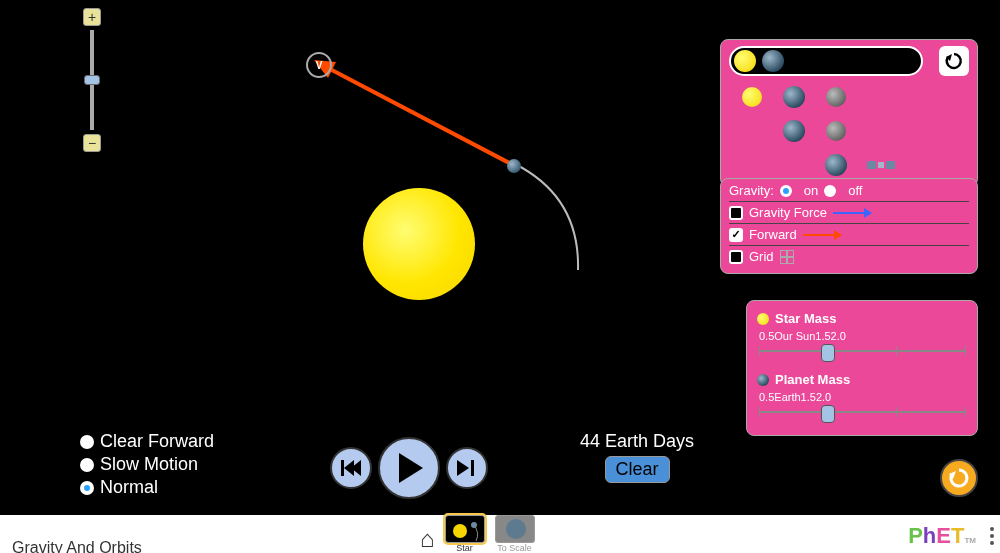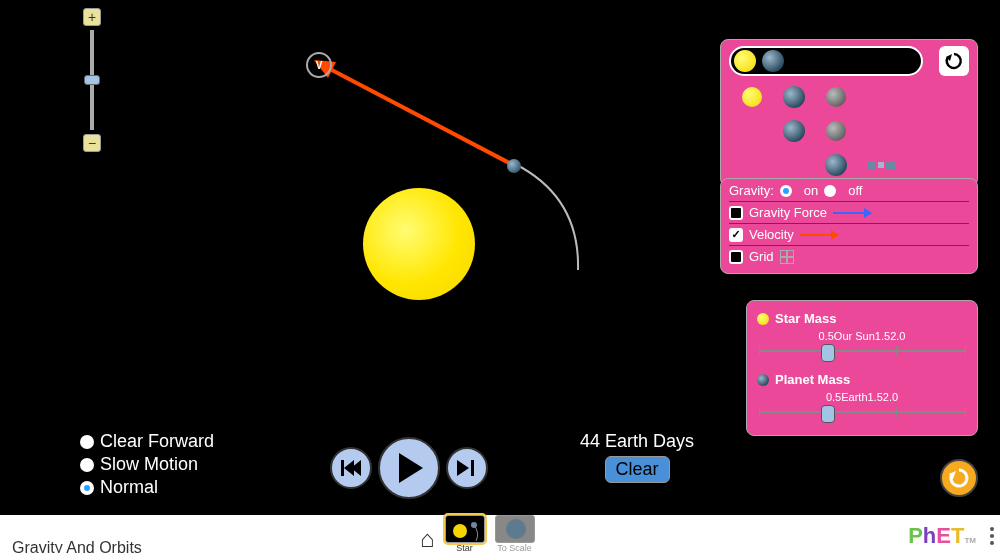--- a/index.html
+++ b/index.html
@@ -81,21 +81,21 @@
 .arrow-demo { width:38px; height:2px; position:relative; }
 .arrow-demo::after{ content:''; position:absolute; right:-1px; top:-4px; border-left:8px solid currentColor; border-top:5px solid transparent; border-bottom:5px solid transparent;}
 .arrow-blue{ background:#3a66ff; color:#3a66ff; }
 .arrow-orange{ background:#ff4a00; color:#ff4a00; }
 .path-demo{ width:20px; height:10px; border:1.5px solid #fff; border-top:none; border-radius:0 0 10px 10px; }
 .grid-demo{ width:14px;height:14px; display:grid; grid-template-columns:1fr 1fr; grid-template-rows:1fr 1fr; }
 .grid-demo span{ border:1px solid #aaa; }
 
 
 .mass-head{ display:flex;align-items:center;gap:6px; color:#fff; font-size:13px; font-weight:bold; margin-top:4px;}
-.ticks{ display:flex; justify-content:center; color:#fff; font-size:11px; margin:4px 2px 0;}
+.ticks{ display:flex; justify-content:flex-start; color:#fff; font-size:11px; margin:4px 2px 0;}
 .slider{ position:relative; height:22px; margin:0 2px; }
 .slider-track{ position:absolute; top:8px; left:0; right:0; height:2px; background:#888; }
 .slider-tick{ position:absolute; top:4px; width:1px; height:10px; background:#888; }
 .slider-thumb{ position:absolute; top:2px; width:14px; height:18px; background:#a4c4e6; border:1px solid #555; border-radius:4px; transform:translateX(-50%); }
 
 
 #footer { position:absolute; bottom:0; left:0; width:1000px; height:38px; background:#fff; display:flex; align-items:center; }
 #title { font-size:16px; color:#333; margin-left:12px;margin-top:28px; }
 #nav { position:absolute; left:420px; bottom:0; display:flex; align-items:flex-end; gap:10px; }
 .nav-item{ display:flex;flex-direction:column;align-items:center; font-size:9px; color:#999;}
@@ -241,21 +241,21 @@
       <span class="radio"></span>
         <span>off</span>
     </div>
     <div class="ck-row">
         <span class="ck"></span>
         <span>Gravity Force</span>
         <span class="arrow-demo arrow-blue"></span>
       </div>
     <div class="ck-row">
         <span class="ck checked"></span>
-        <span>Velocity</span>
+        <span>Forward</span>
         <span class="arrow-demo arrow-orange"></span>
       </div>
     <div class="ck-row">
         <span class="ck"></span>
         <span>Grid</span>
         <span class="grid-demo">
           <span></span>
           <span></span>
           <span></span>
           <span></span>

